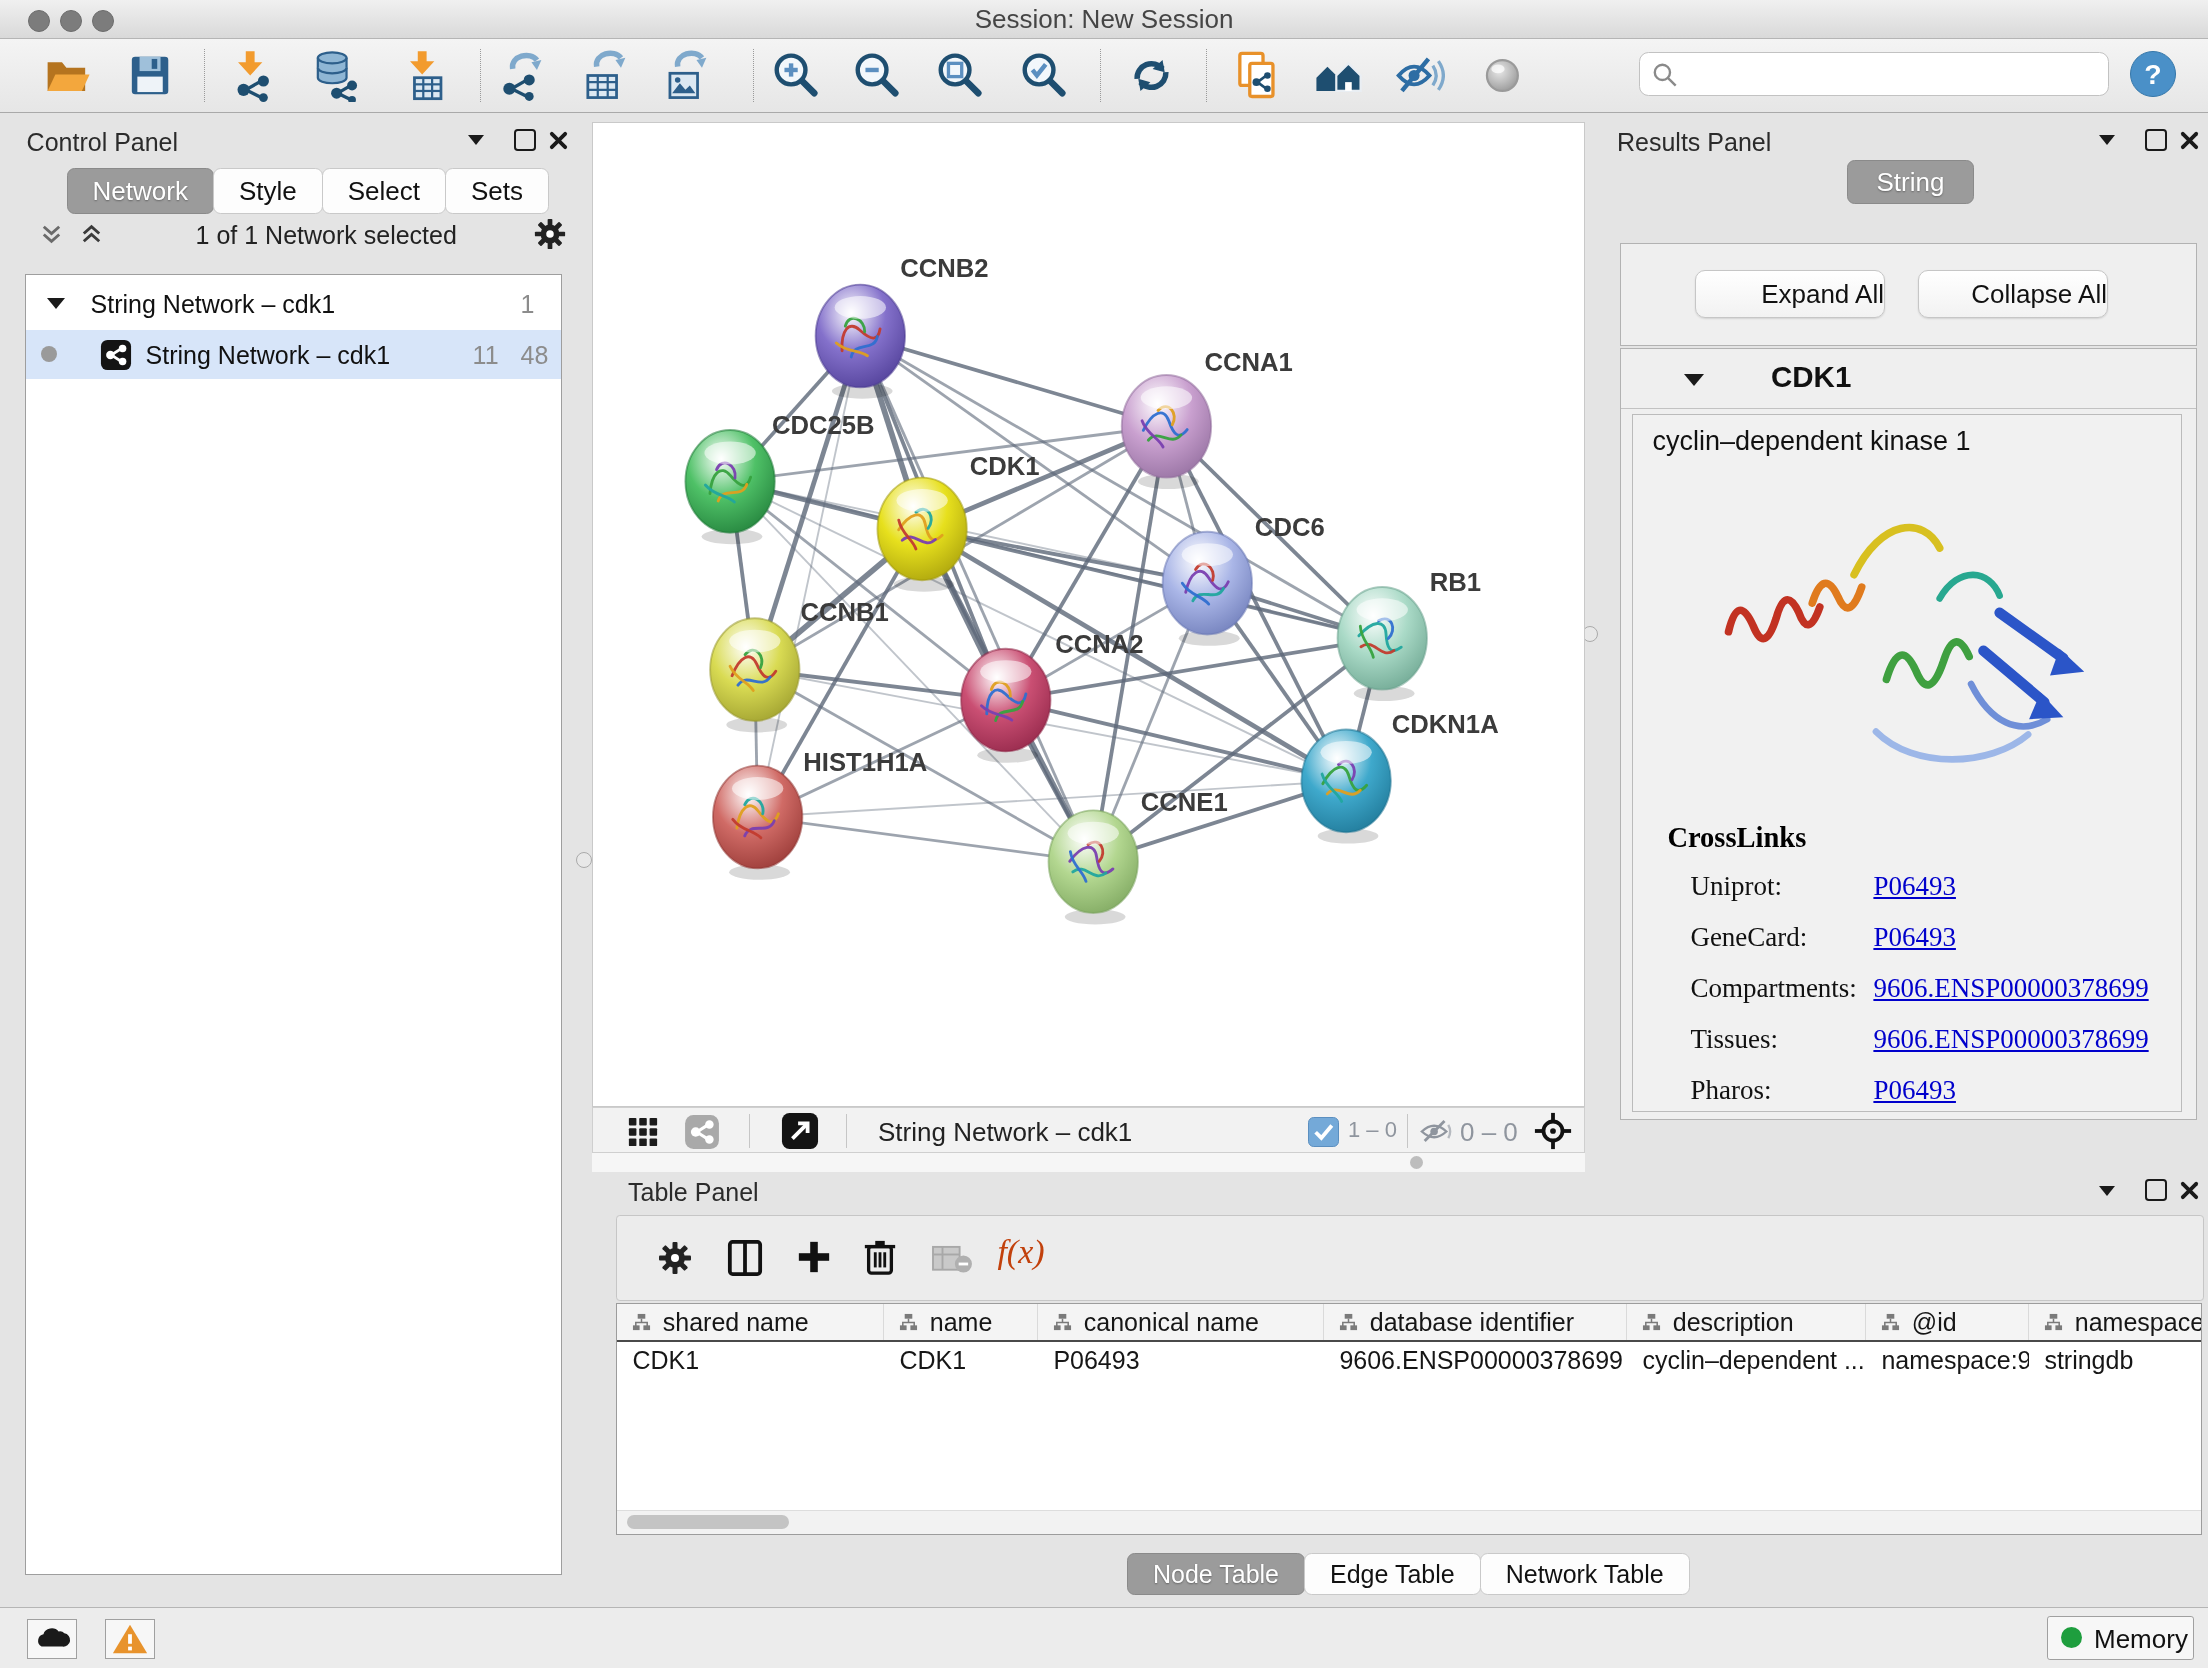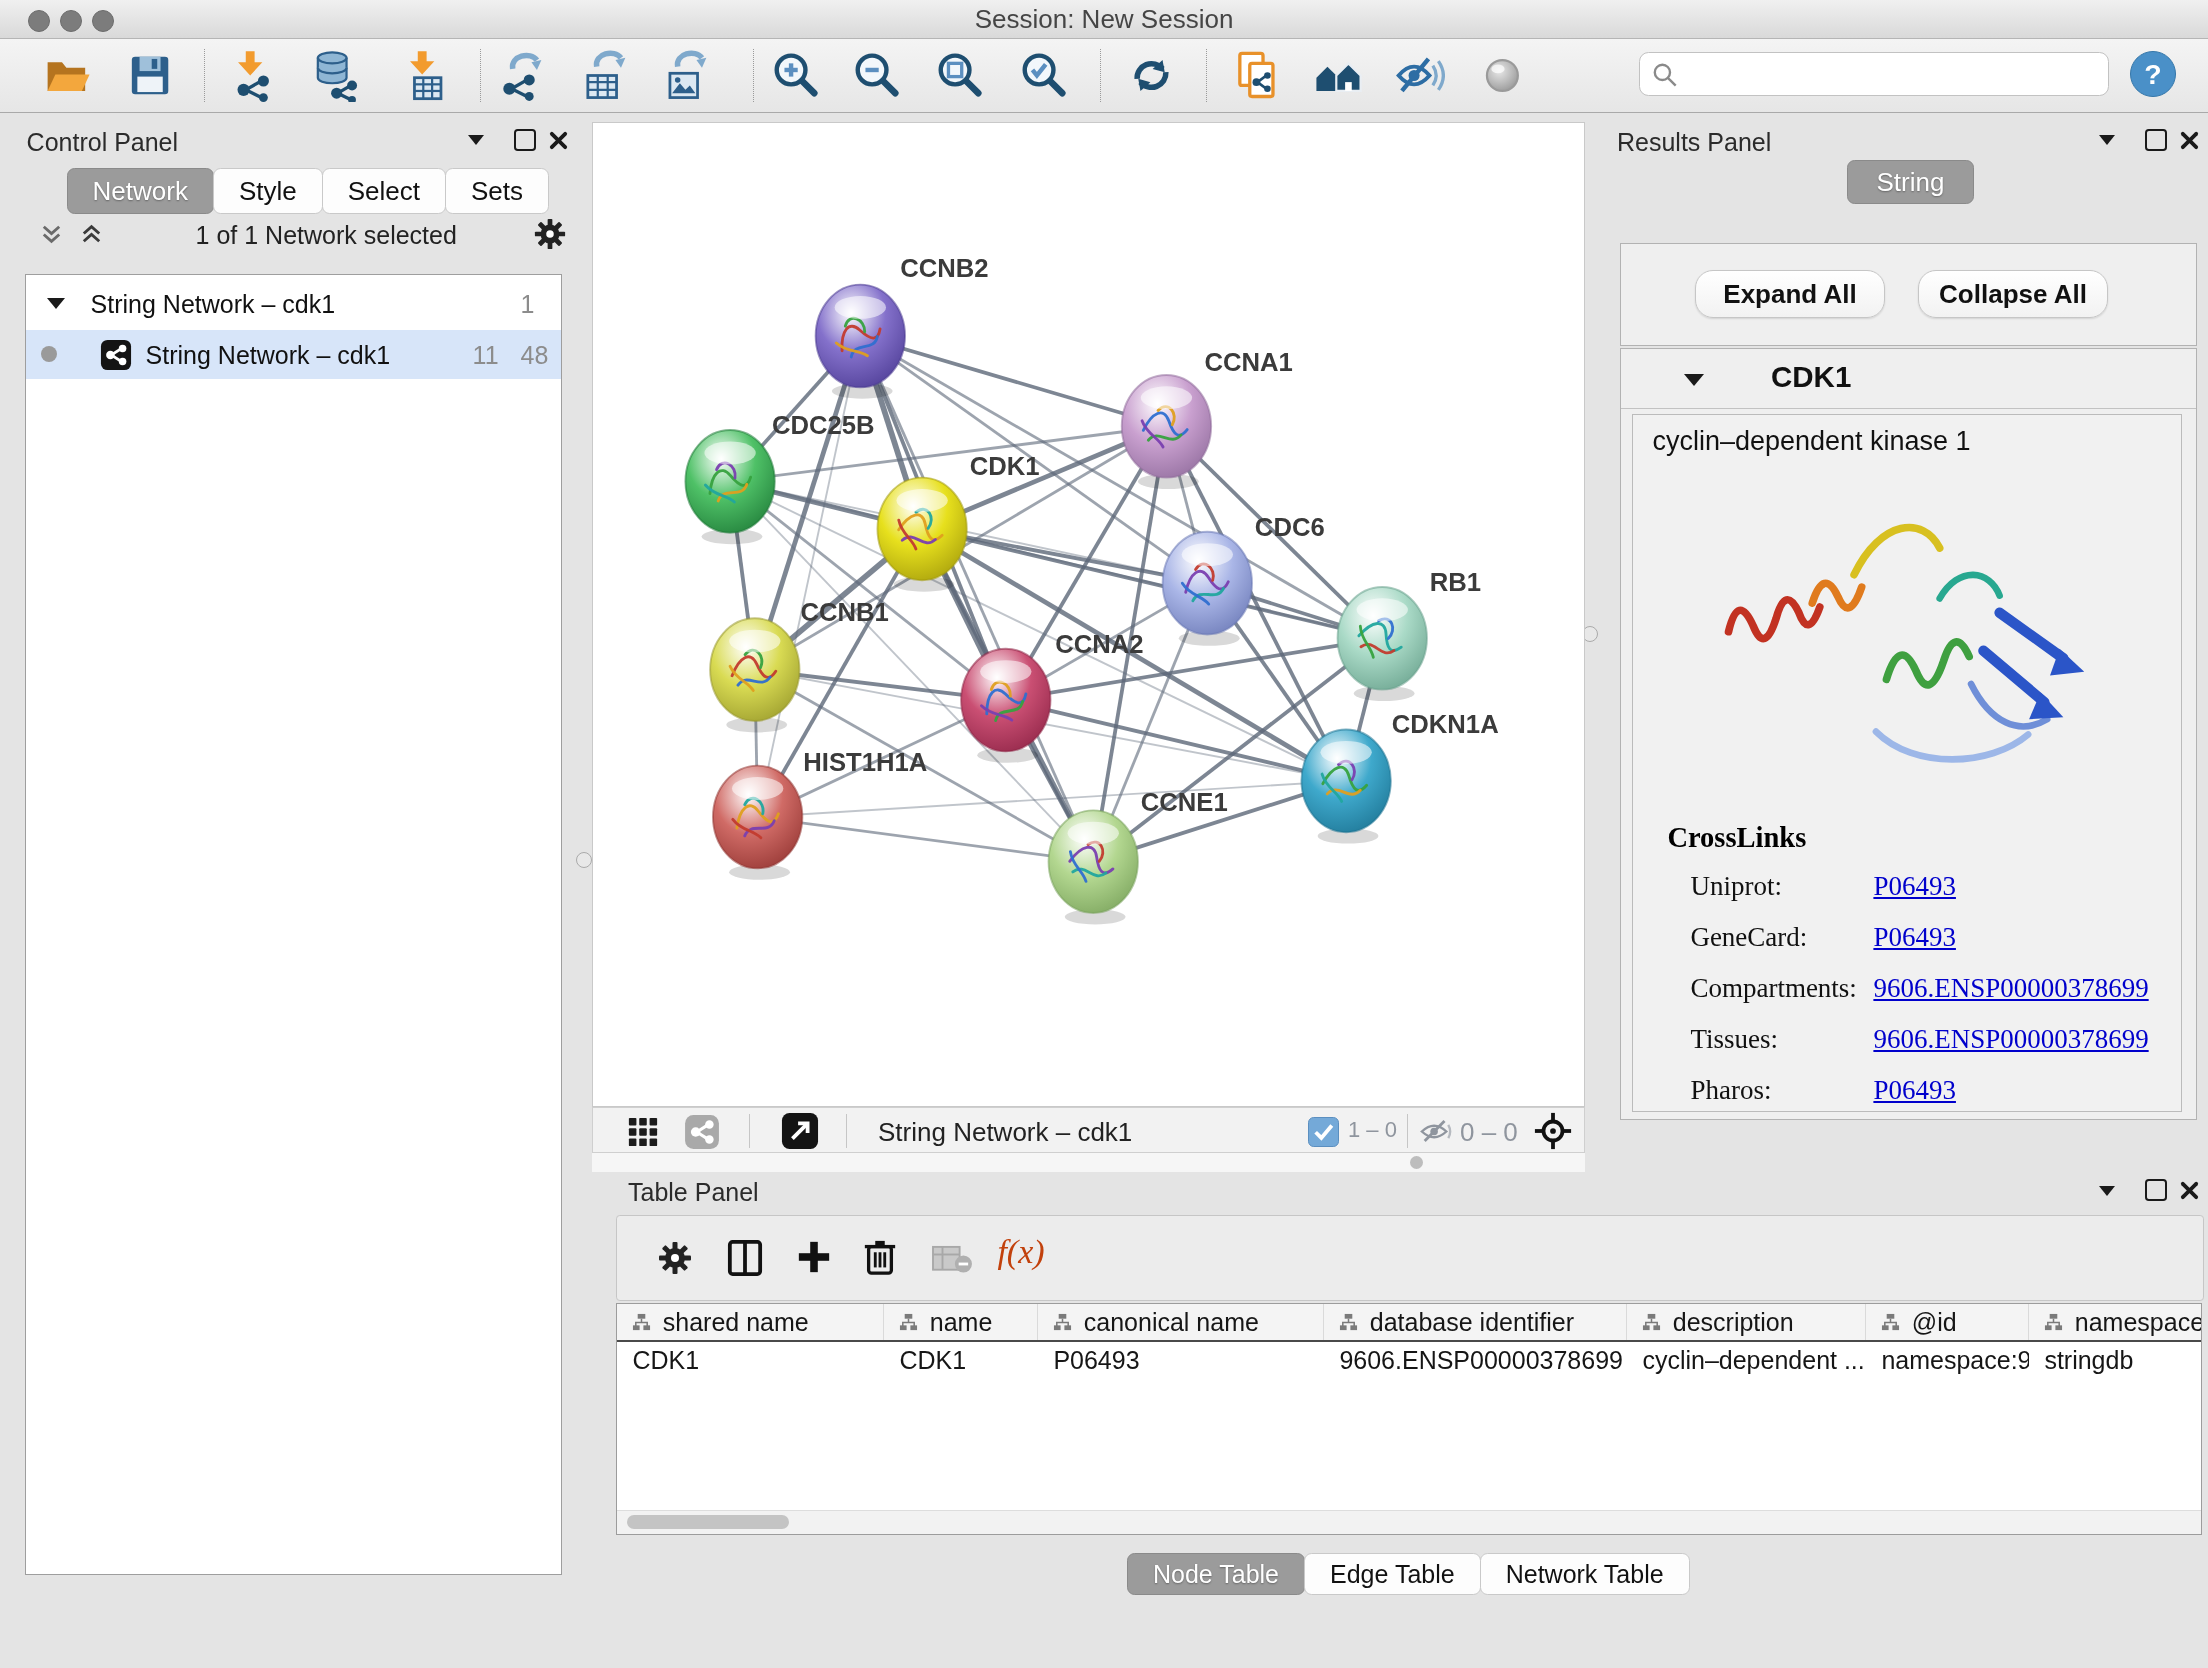--- a/index.html
+++ b/index.html
@@ -14,21 +14,21 @@
   .tbi{position:absolute;top:9.5px;width:53px;height:53px;}
   .tbsep{position:absolute;top:9.5px;height:53px;border-left:1.9px dotted #9a9a9a;}
   .search{position:absolute;left:1639px;top:13.3px;width:468px;height:42px;background:#fff;border:1px solid #c2c2c2;border-radius:9.5px;}
   .search input{position:absolute;left:49px;top:3.8px;width:399px;height:32px;border:none;outline:none;font-size:25px;background:transparent;font-family:"Liberation Sans",sans-serif;}
   
   .panel-title{font-size:25px;color:#2b2b2b;}
   .winbtn-sq{width:18px;height:18px;border:2.4px solid #1a1a1a;border-radius:3.8px;}
   .tri-down{width:0;height:0;border-left:8.6px solid transparent;border-right:8.6px solid transparent;border-top:10.5px solid #1a1a1a;}
   .tab{height:44px;line-height:44px;padding:0 25px;font-size:26px;background:#fdfdfd;color:#111;border:1px solid #c9c9c9;border-radius:7.6px;margin-right:-1px;text-align:center;}
   .tab.active{background:#9b9b9b;color:#fff;border-color:#8a8a8a;text-shadow:0 1px 1.9px rgba(0,0,0,.35);}
-  .btn{background:linear-gradient(#ffffff,#f2f2f2);border:1px solid #c6c6c6;border-radius:18px;font-size:26px;color:#111;text-align:center;box-shadow:0 1px 1.9px rgba(0,0,0,.12);font-weight:bold;}
+  .btn{background:linear-gradient(#ffffff,#f2f2f2);border:1px solid #c6c6c6;border-radius:10px;font-size:26px;color:#111;text-align:right;box-shadow:0 1px 1.9px rgba(0,0,0,.12);}
   .serif{font-family:"Liberation Serif",serif;}
   a.xl{color:#0000cc;text-decoration:underline;font-family:"Liberation Serif",serif;}
   .xl-row{display:flex;padding-left:57px;margin-bottom:19px;line-height:32px;font-size:27px;}
   .xl-label{flex:0 0 183px;color:#111;}
   .th,.td{box-sizing:border-box;display:flex;align-items:center;height:100%;padding-left:15px;font-size:25px;color:#161616;overflow:hidden;white-space:nowrap;}
   .th{border-right:1px solid #dadada;gap:11.4px;}
   .gray-txt{color:#8f959e;}
 </style>
 </head>
 <body>
@@ -788,15 +788,33 @@
       </div>
     </div>
 
     <div class="abs" style="left:522px;top:377px;display:flex;" id="tbl-tabs">
         <div class="tab active" style="height: 40px; line-height: 40px; font-size: 25px;">Node Table</div>
         <div class="tab" style="height: 40px; line-height: 40px; font-size: 25px;">Edge Table</div>
         <div class="tab" style="height: 40px; line-height: 40px; font-size: 25px;">Network Table</div>
       </div>
   </div>
 
+  <div class="abs" style="left:0;top:1607px;width:2208px;height:61px;background:#ececec;border-top:1.4px solid #b5b5b5;">
+    <div class="abs" style="left:27px;top:11.4px;width:48px;height:38px;background:#f7f7f7;border:1.4px solid #a0a0a0;">
+      <svg width="48" height="38" viewBox="0 0 50 40">
+          <path d="M14 28 a7 7 0 0 1 2-13 a9 8 0 0 1 16-3 a6 6 0 0 1 6 2 a6 6 0 0 1-2 14z" fill="#1a1a1a"></path>
+        </svg>
+    </div>
+    <div class="abs" style="left:105px;top:11.4px;width:48px;height:38px;background:#f7f7f7;border:1.4px solid #a0a0a0;">
+      <svg width="48" height="38" viewBox="0 0 50 40">
+          <path d="M25 5 L43 35 H7z" fill="#e8932c"></path>
+          <rect x="23" y="15" width="4" height="10" fill="#fff"></rect>
+          <rect x="23" y="28" width="4" height="4" fill="#fff"></rect>
+        </svg>
+    </div>
+    <div class="abs" style="left:2047px;top:7.6px;width:145px;height:42px;background:#f7f7f7;border:1.4px solid #a0a0a0;border-radius:2.9px;">
+      <span class="abs" style="left:13.3px;top:10.5px;width:21px;height:21px;border-radius:50%;background:#1e9e3e;"></span>
+      <span class="abs" style="left:46px;top:7.6px;font-size:26px;color:#111">Memory</span>
+    </div>
+  </div>
 
 </div>
 
 
 </body></html>

